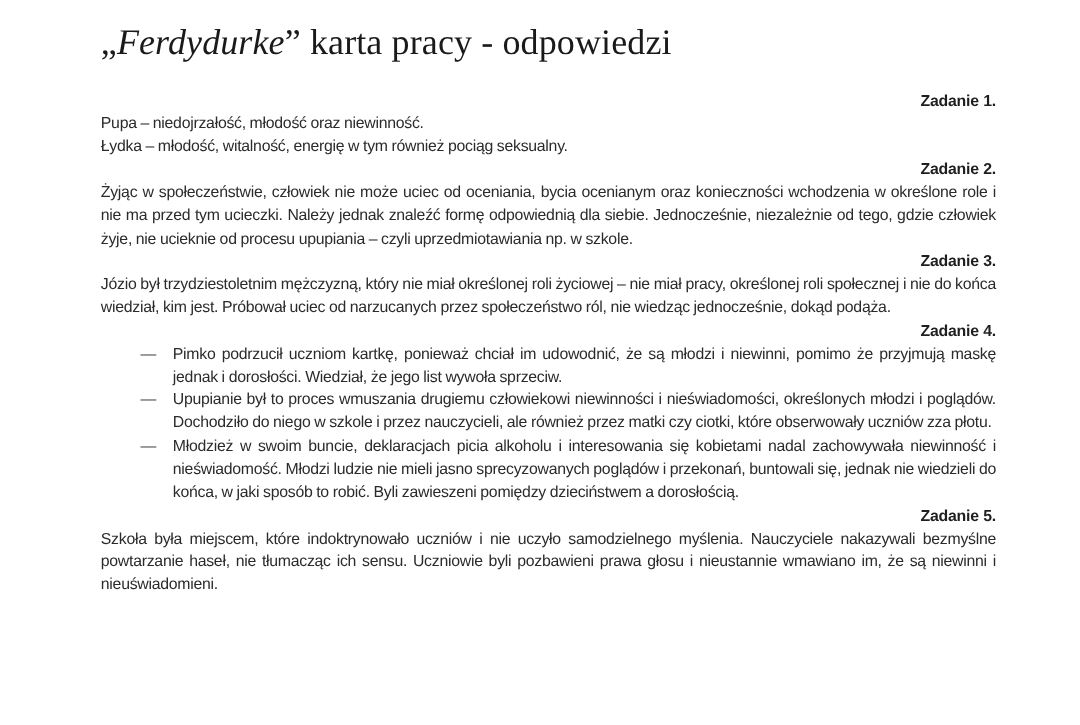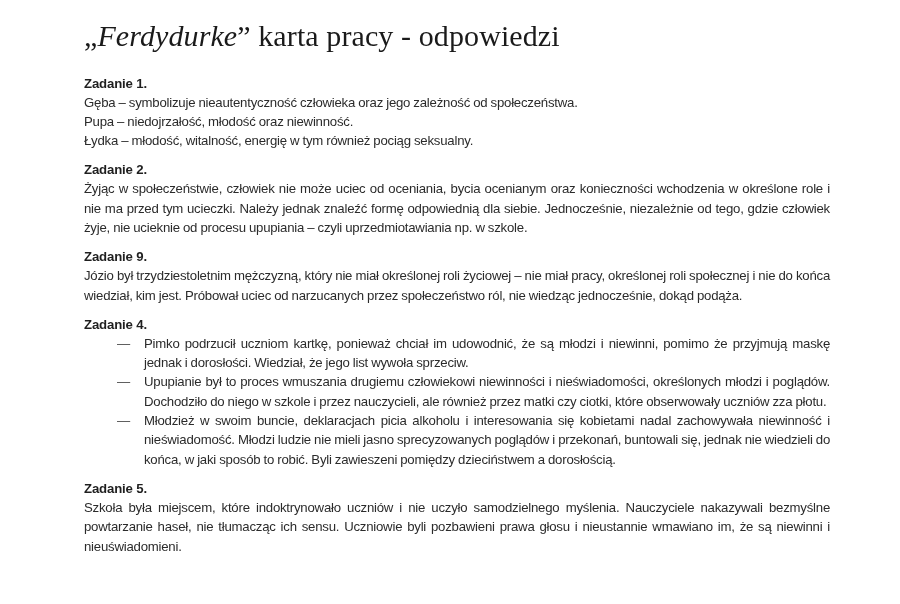--- a/index.html
+++ b/index.html
@@ -47,20 +47,21 @@
   }
 
   .task-heading {
     font-family: "Liberation Sans", sans-serif;
     font-size: 13.2px;
     font-weight: bold;
     color: #1f1f1f;
     line-height: 19px;
     margin: 0;
     letter-spacing: -0.15px;
+    text-align: right;
   }
 
   .para {
     font-family: "Liberation Sans", sans-serif;
     font-size: 13.2px;
     font-weight: 400;
     color: #2b2b2b;
     line-height: 19.3px;
     margin: 0;
     text-align: justify;
@@ -88,21 +89,21 @@
   }
   .dash-item .dash-marker {
     position: absolute;
     left: 33px;
     top: 0;
     color: #4a4a4a;
     font-size: 13.2px;
     line-height: 19.3px;
   }
 
-  .block + .block { margin-top: 10px; }
+  .block + .block { margin-top: 0; }
 
   
   .clipped-heading {
     font-family: "Liberation Sans", sans-serif;
     font-size: 13.2px;
     font-weight: bold;
     color: #1f1f1f;
     line-height: 19px;
     margin: 0;
     letter-spacing: -0.15px;
@@ -114,32 +115,31 @@
 <div class="page">
 
   <h1 class="doc-title">
     <span>„</span><span class="work-title">Ferdydurke</span><span>”</span><span> karta pracy - odpowiedzi</span>
   </h1>
 
   <div class="content">
 
     <div class="block">
       <p class="task-heading">Zadanie 1.</p>
-      <p class="para flush">Gęba – symbolizuje nieautentyczność człowieka oraz jego zależność od społeczeństwa.</p>
       <p class="para flush">Pupa – niedojrzałość, młodość oraz niewinność.</p>
       <p class="para flush">Łydka – młodość, witalność, energię w tym również pociąg seksualny.</p>
     </div>
 
     <div class="block">
       <p class="task-heading">Zadanie 2.</p>
       <p class="para">Żyjąc w społeczeństwie, człowiek nie może uciec od oceniania, bycia ocenianym oraz konieczności wchodzenia w określone role i nie ma przed tym ucieczki. Należy jednak znaleźć formę odpowiednią dla siebie. Jednocześnie, niezależnie od tego, gdzie człowiek żyje, nie ucieknie od procesu upupiania – czyli uprzedmiotawiania np. w szkole.</p>
     </div>
 
     <div class="block">
-      <p class="task-heading">Zadanie 9.</p>
+      <p class="task-heading">Zadanie 3.</p>
       <p class="para">Józio był trzydziestoletnim mężczyzną, który nie miał określonej roli życiowej – nie miał pracy, określonej roli społecznej i nie do końca wiedział, kim jest. Próbował uciec od narzucanych przez społeczeństwo ról, nie wiedząc jednocześnie, dokąd podąża.</p>
     </div>
 
     <div class="block">
       <p class="task-heading">Zadanie 4.</p>
       <ul class="dash-list">
         <li class="dash-item">
           <span class="dash-marker">—</span>
           <span>Pimko podrzucił uczniom kartkę, ponieważ chciał im udowodnić, że są młodzi i niewinni, pomimo że przyjmują maskę jednak i dorosłości. Wiedział, że jego list wywoła sprzeciw.</span>
         </li>

